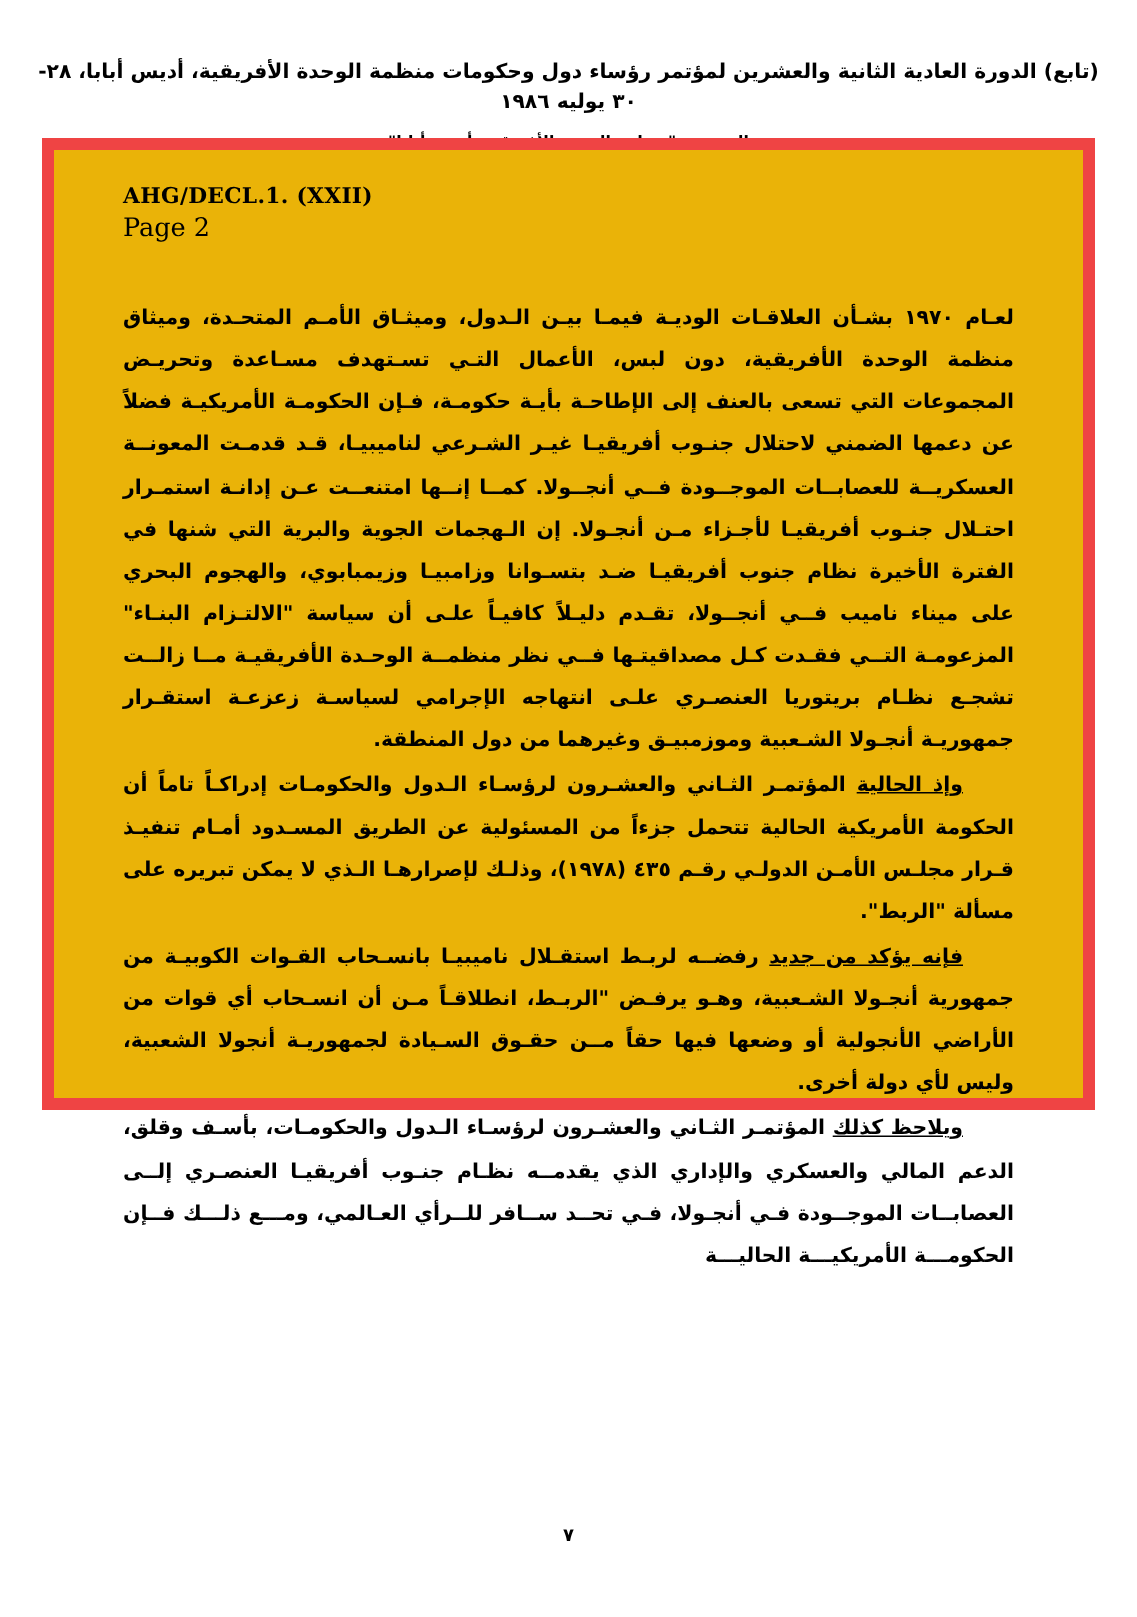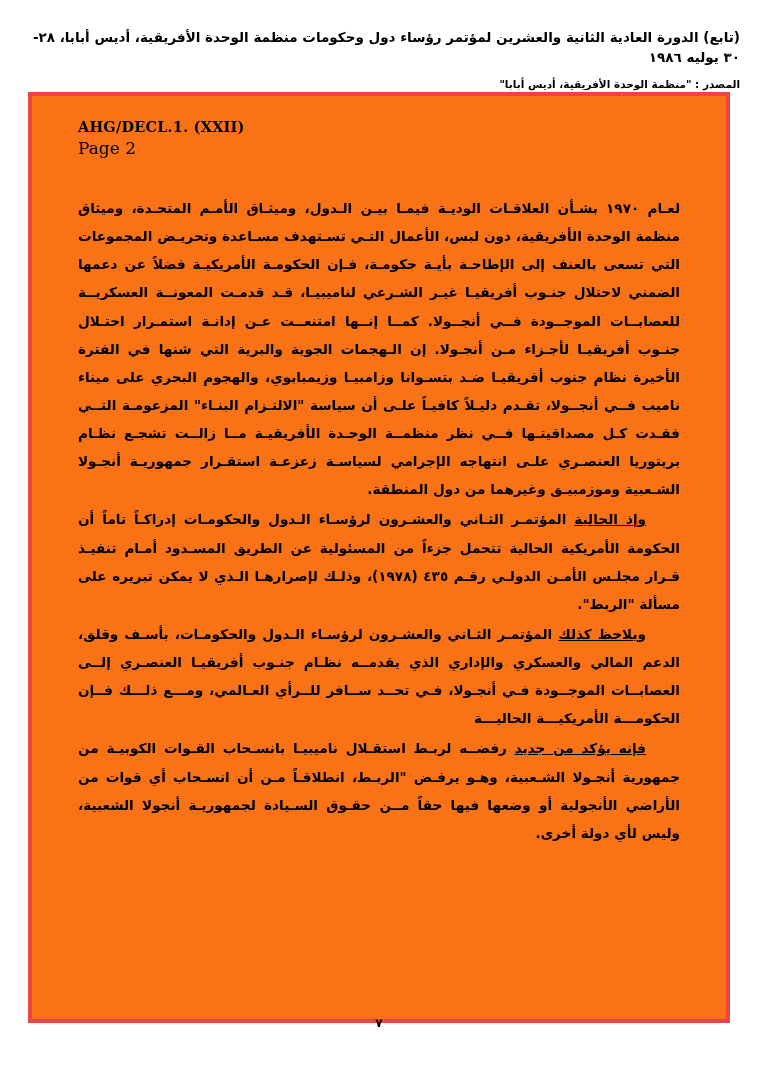--- a/index.html
+++ b/index.html
@@ -16,21 +16,22 @@
     overflow: hidden;
   }
   .page {
     width: 758px;
     height: 1078px;
     position: relative;
     box-sizing: border-box;
     padding: 0;
   }
   .header-block {
-    padding: 27px 18px 0 18px;
+    text-align: center;
+    padding: 38px 18px 0 18px;
   }
   .header-line-1 {
     font-family: "DejaVu Sans", sans-serif;
     font-weight: bold;
     font-size: 13.5px;
     line-height: 1.5;
     direction: rtl;
   }
   .header-line-2 {
     font-family: "DejaVu Sans", sans-serif;
@@ -38,24 +39,24 @@
     font-size: 10.5px;
     line-height: 1.6;
     margin-top: 8px;
     direction: rtl;
   }
   .frame {
     position: absolute;
     top: 92px;
     left: 28px;
     width: 702px;
-    height: 931px;
-    border: 4px solid #ef4444;
+    height: 648px;
+    border: 8px solid #ef4444;
     box-sizing: border-box;
-    background: #f97316;
+    background: #eab308;
   }
   .doc-inner {
     padding: 22px 46px 10px 46px;
     box-sizing: border-box;
     height: 100%;
   }
   .doc-code {
     direction: ltr;
     text-align: left;
     font-family: "DejaVu Serif", serif;
@@ -113,21 +114,21 @@
   </div>
 
   <div class="frame">
     <div class="doc-inner">
       <div class="doc-code">AHG/DECL.1. (XXII)</div>
       <div class="doc-page">Page 2</div>
 
       <div class="body-text">
         <p class="para no-indent">لعـام ١٩٧٠ بشـأن العلاقـات الوديـة فيمـا بيـن الـدول، وميثـاق الأمـم المتحـدة، وميثاق منظمة الوحدة الأفريقية، دون لبس، الأعمال التـي تسـتهدف مسـاعدة وتحريـض المجموعات التي تسعى بالعنف إلى الإطاحـة بأيـة حكومـة، فـإن الحكومـة الأمريكيـة فضلاً عن دعمها الضمني لاحتلال جنـوب أفريقيـا غيـر الشـرعي لناميبيـا، قـد قدمـت المعونــة العسكريــة للعصابــات الموجــودة فــي أنجــولا. كمــا إنــها امتنعــت عـن إدانـة استمـرار احتـلال جنـوب أفريقيـا لأجـزاء مـن أنجـولا. إن الـهجمات الجوية والبرية التي شنها في الفترة الأخيرة نظام جنوب أفريقيـا ضـد بتسـوانا وزامبيـا وزيمبابوي، والهجوم البحري على ميناء ناميب فــي أنجــولا، تقـدم دليـلاً كافيـاً علـى أن سياسة "الالتـزام البنـاء" المزعومـة التــي فقـدت كـل مصداقيتـها فــي نظر منظمــة الوحـدة الأفريقيـة مــا زالــت تشجـع نظـام بريتوريا العنصـري علـى انتهاجه الإجرامي لسياسـة زعزعـة استقـرار جمهوريـة أنجـولا الشـعبية وموزمبيـق وغيرهما من دول المنطقة.</p>
         <p class="para"><span class="u">وإذ الحالية</span> المؤتمـر الثـاني والعشـرون لرؤسـاء الـدول والحكومـات إدراكـاً تاماً أن الحكومة الأمريكية الحالية تتحمل جزءاً من المسئولية عن الطريق المسـدود أمـام تنفيـذ قـرار مجلـس الأمـن الدولـي رقـم ٤٣٥ (١٩٧٨)، وذلـك لإصرارهـا الـذي لا يمكن تبريره على مسألة "الربط".</p>
+        <p class="para"><span class="u">فإنه يؤكد من جديد</span> رفضــه لربـط استقـلال ناميبيـا بانسـحاب القـوات الكوبيـة من جمهورية أنجـولا الشـعبية، وهـو يرفـض "الربـط، انطلاقـاً مـن أن انسـحاب أي قوات من الأراضي الأنجولية أو وضعها فيها حقاً مــن حقـوق السـيادة لجمهوريـة أنجولا الشعبية، وليس لأي دولة أخرى.</p>
         <p class="para"><span class="u">ويلاحظ كذلك</span> المؤتمـر الثـاني والعشـرون لرؤسـاء الـدول والحكومـات، بأسـف وقلق، الدعم المالي والعسكري والإداري الذي يقدمــه نظـام جنـوب أفريقيـا العنصـري إلــى العصابــات الموجــودة فـي أنجـولا، فـي تحــد ســافر للــرأي العـالمي، ومـــع ذلـــك فــإن الحكومـــة الأمريكيـــة الحاليـــة</p>
-        <p class="para"><span class="u">فإنه يؤكد من جديد</span> رفضــه لربـط استقـلال ناميبيـا بانسـحاب القـوات الكوبيـة من جمهورية أنجـولا الشـعبية، وهـو يرفـض "الربـط، انطلاقـاً مـن أن انسـحاب أي قوات من الأراضي الأنجولية أو وضعها فيها حقاً مــن حقـوق السـيادة لجمهوريـة أنجولا الشعبية، وليس لأي دولة أخرى.</p>
       </div>
     </div>
   </div>
 
   <div class="footer-num">٧</div>
 
 </div>
 
 </body></html>

